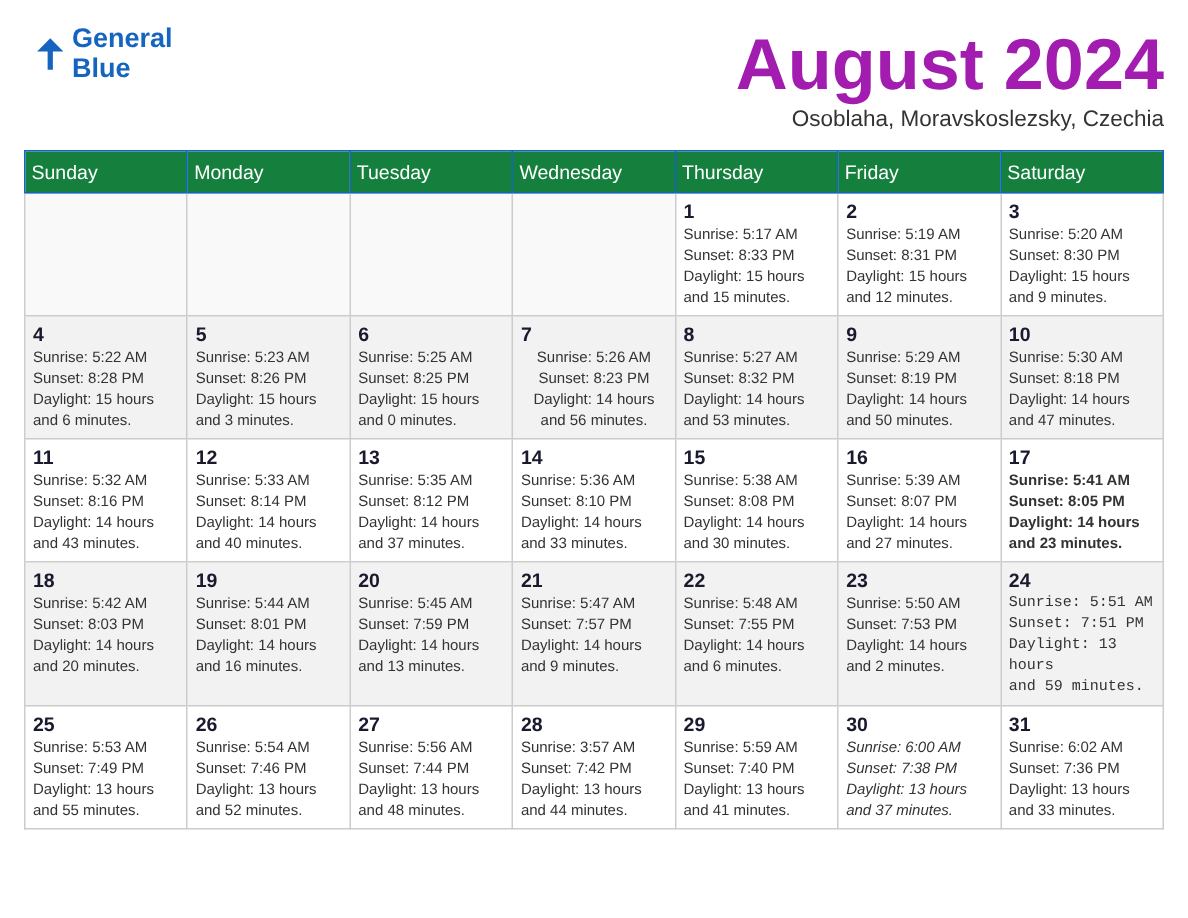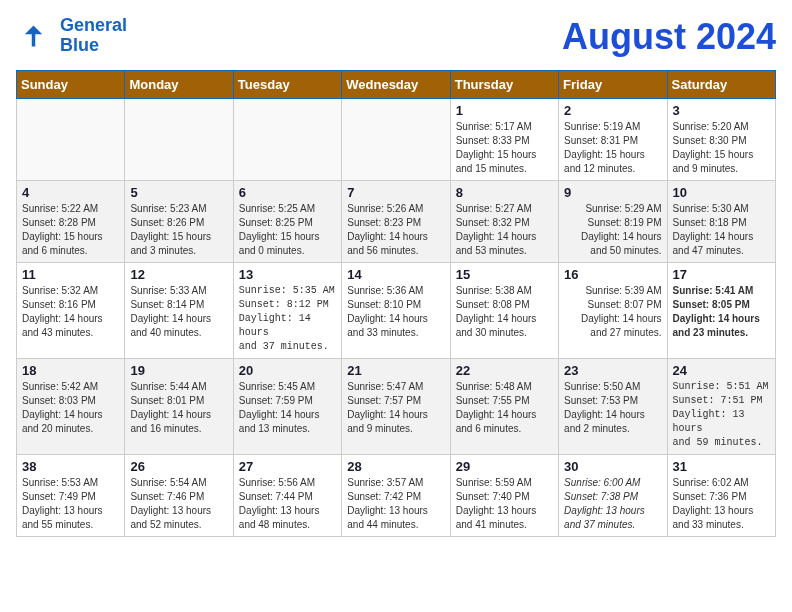--- a/index.html
+++ b/index.html
@@ -12,57 +12,57 @@
     }
     .header {
       display: flex;
       justify-content: space-between;
       align-items: flex-start;
       margin-bottom: 12px;
     }
     .logo {
       display: flex;
       align-items: center;
-      gap: 16px;
+      gap: 4px;
     }
     .logo-text {
       font-size: 18px;
       font-weight: bold;
       color: #1a1a2e;
       line-height: 1.1;
     }
     .logo-text span {
       color: #1565c0;
     }
     .logo-icon {
       width: 28px;
       height: 28px;
     }
     .title-area {
       text-align: right;
     }
     .month-title {
-      font-size: 36px;
+      font-size: 48px;
       font-weight: bold;
-      color: #1d4ed8;
+      color: #a21caf;
     }
     .subtitle {
       font-size: 15px;
       color: #333;
     }
     table {
       width: 100%;
       border-collapse: collapse;
       table-layout: fixed;
     }
     th {
-      background-color: #a16207;
+      background-color: #15803d;
       color: #fff;
       font-size: 13px;
-      font-weight: bold;
+      font-weight: normal;
       padding: 6px 4px;
       text-align: left;
       border: 1px solid #1565c0;
     }
     td {
       border: 1px solid #ccc;
       vertical-align: top;
       padding: 4px 5px;
       font-size: 10.5px;
       color: #222;
@@ -102,20 +102,21 @@
     <svg class="logo-icon" viewBox="0 0 32 32">
       <polygon points="20,4 30,14 22,14 22,28 18,28 18,14 10,14" fill="#1565c0"></polygon>
     </svg>
     <div class="logo-text">
       <div><span>General</span></div>
       <div><span style="color:#1565c0">Blue</span></div>
     </div>
   </div>
   <div class="title-area">
     <div class="month-title">August 2024</div>
+    <div class="subtitle">Osoblaha, Moravskoslezsky, Czechia</div>
   </div>
 </div>
 
 <table>
   <thead>
     <tr>
     <th>Sunday</th>
         <th>Monday</th>
         <th>Tuesday</th>
         <th>Wednesday</th>
@@ -169,35 +170,35 @@
         </td>
         <td>
           <div class="day-number">6</div>
           <div class="day-info" style="white-space: pre-line;">Sunrise: 5:25 AM
 Sunset: 8:25 PM
 Daylight: 15 hours
 and 0 minutes.</div>
         </td>
         <td>
           <div class="day-number">7</div>
-          <div class="day-info" style="white-space: pre-line;">Sunrise: 5:26 AM
+          <div class="day-info" style="white-space: pre-line; text-align: center;">Sunrise: 5:26 AM
 Sunset: 8:23 PM
 Daylight: 14 hours
 and 56 minutes.</div>
         </td>
         <td>
           <div class="day-number">8</div>
           <div class="day-info" style="white-space: pre-line;">Sunrise: 5:27 AM
 Sunset: 8:32 PM
 Daylight: 14 hours
 and 53 minutes.</div>
         </td>
         <td>
           <div class="day-number">9</div>
-          <div class="day-info" style="white-space: pre-line; text-align: right;">Sunrise: 5:29 AM
+          <div class="day-info" style="white-space: pre-line;">Sunrise: 5:29 AM
 Sunset: 8:19 PM
 Daylight: 14 hours
 and 50 minutes.</div>
         </td>
         <td>
           <div class="day-number">10</div>
           <div class="day-info" style="white-space: pre-line;">Sunrise: 5:30 AM
 Sunset: 8:18 PM
 Daylight: 14 hours
 and 47 minutes.</div>
@@ -213,42 +214,42 @@
         </td>
         <td>
           <div class="day-number">12</div>
           <div class="day-info" style="white-space: pre-line;">Sunrise: 5:33 AM
 Sunset: 8:14 PM
 Daylight: 14 hours
 and 40 minutes.</div>
         </td>
         <td>
           <div class="day-number">13</div>
-          <div class="day-info" style="white-space: pre-line; font-family: Liberation Mono, monospace;">Sunrise: 5:35 AM
+          <div class="day-info" style="white-space: pre-line;">Sunrise: 5:35 AM
 Sunset: 8:12 PM
 Daylight: 14 hours
 and 37 minutes.</div>
         </td>
         <td>
           <div class="day-number">14</div>
           <div class="day-info" style="white-space: pre-line;">Sunrise: 5:36 AM
 Sunset: 8:10 PM
 Daylight: 14 hours
 and 33 minutes.</div>
         </td>
         <td>
           <div class="day-number">15</div>
           <div class="day-info" style="white-space: pre-line;">Sunrise: 5:38 AM
 Sunset: 8:08 PM
 Daylight: 14 hours
 and 30 minutes.</div>
         </td>
         <td>
           <div class="day-number">16</div>
-          <div class="day-info" style="white-space: pre-line; text-align: right;">Sunrise: 5:39 AM
+          <div class="day-info" style="white-space: pre-line;">Sunrise: 5:39 AM
 Sunset: 8:07 PM
 Daylight: 14 hours
 and 27 minutes.</div>
         </td>
         <td>
           <div class="day-number">17</div>
           <div class="day-info" style="white-space: pre-line; font-weight: bold;">Sunrise: 5:41 AM
 Sunset: 8:05 PM
 Daylight: 14 hours
 and 23 minutes.</div>
@@ -300,21 +301,21 @@
         <td>
           <div class="day-number">24</div>
           <div class="day-info" style="white-space: pre-line; font-family: Liberation Mono, monospace;">Sunrise: 5:51 AM
 Sunset: 7:51 PM
 Daylight: 13 hours
 and 59 minutes.</div>
         </td>
       </tr>
       <tr class="row-odd">
         <td>
-          <div class="day-number">38</div>
+          <div class="day-number">25</div>
           <div class="day-info" style="white-space: pre-line;">Sunrise: 5:53 AM
 Sunset: 7:49 PM
 Daylight: 13 hours
 and 55 minutes.</div>
         </td>
         <td>
           <div class="day-number">26</div>
           <div class="day-info" style="white-space: pre-line;">Sunrise: 5:54 AM
 Sunset: 7:46 PM
 Daylight: 13 hours

